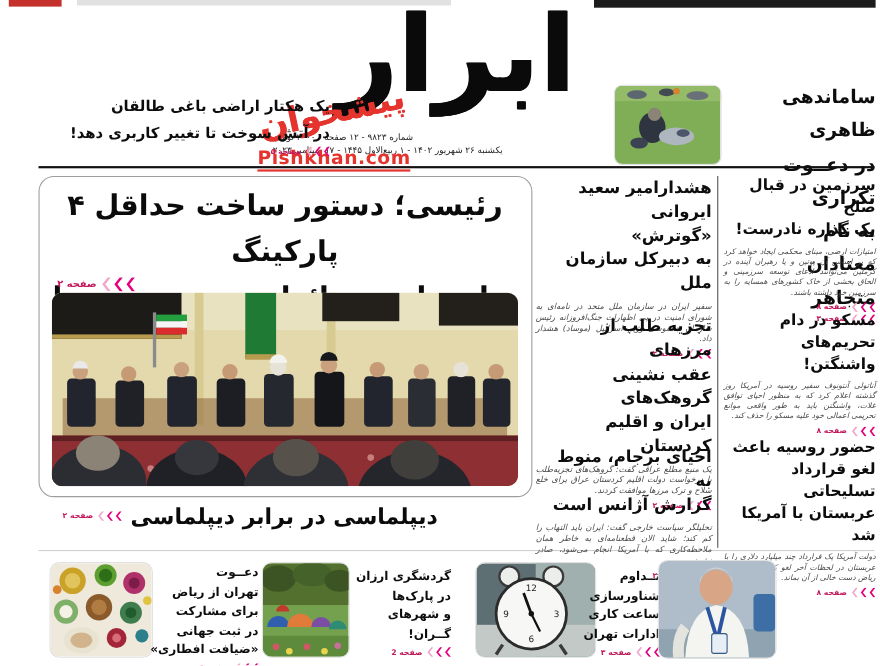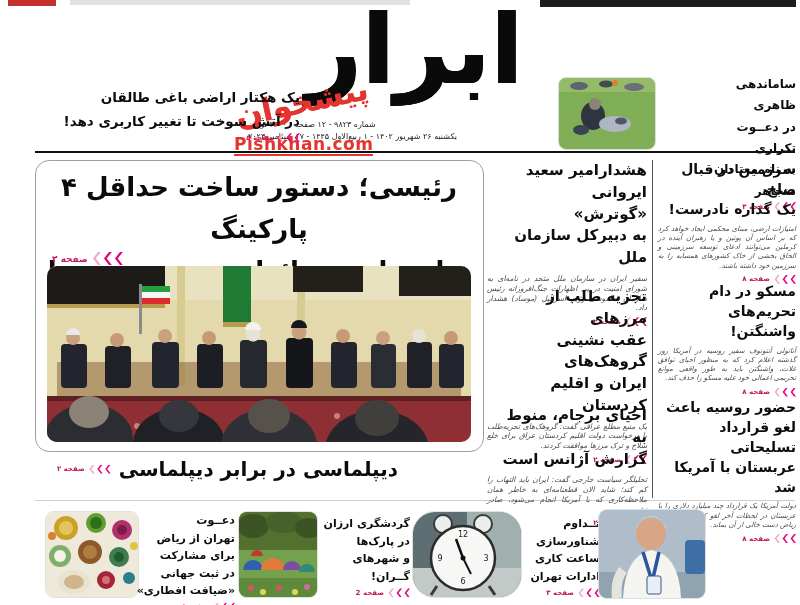--- a/index.html
+++ b/index.html
@@ -37,21 +37,21 @@
   .chev.light{background:#f2a8cd;}
   .pg{font-size:7px;color:#c2185b;font-weight:bold;white-space:nowrap;}
   .marker.big .chev{width:10px;height:13px;}
   .marker.big .pg{font-size:9px;}
   .to-left{}
 
   
   .tl-story{right:500px;top:86px;width:260px;text-align:right;}
   .tl-story .l{font-size:13.5px;line-height:1.75;}
   .tr-text{left:655px;top:74px;width:141px;text-align:right;}
-  .tr-text .l{font-size:12px;line-height:1.78;padding-left:44px;}
+  .tr-text .l{font-size:17px;line-height:1.78;padding-left:44px;}
   .tr-photo{left:558px;top:77px;width:96px;height:71px;border-radius:8px;overflow:hidden;border:1px solid #ddd;}
 
   .rule{left:35px;top:151px;width:760px;height:2px;background:#111;}
   .rule2{left:35px;top:500px;width:760px;height:1px;background:#cfcfcf;}
   .vdiv{left:652px;top:160px;width:1px;height:338px;background:#555;}
 
   
   .lead-box{left:35px;top:160px;width:447px;height:290px;border:1.5px solid #9e9e9e;border-radius:14px;}
   .lead-hl{left:45px;top:166px;width:428px;text-align:center;font-size:26px;font-weight:bold;line-height:1.62;color:#0b0b0b;}
   .lead-marker{left:52px;top:252px;}
@@ -405,21 +405,21 @@
     <div class="marker to-left">
       <span class="chevs">
           <span class="chev"></span>
           <span class="chev"></span>
           <span class="chev light"></span>
         </span>
       <span class="pg">صفحه 2</span>
     </div>
   </div>
 
-  <div class="abs bimg" style="left:412px;width:108px;border-radius:23px;">
+  <div class="abs bimg" style="left:432px;width:108px;">
     <svg width="108" height="85" viewBox="0 0 108 85">
       <rect width="108" height="85" fill="#5d6f73"></rect>
       <rect x="54" width="54" height="85" fill="#9fb0ae"></rect>
       <rect y="56" width="108" height="29" fill="#c2c9c7"></rect>
       <circle cx="30" cy="12" r="9" fill="#eceeec" stroke="#3a3a3a" stroke-width="2"></circle>
       <circle cx="70" cy="12" r="9" fill="#eceeec" stroke="#3a3a3a" stroke-width="2"></circle>
       <circle cx="50" cy="46" r="32" fill="#f7f7f5" stroke="#2b2b2b" stroke-width="2.5"></circle>
       <text x="50" y="25" font-size="8" text-anchor="middle" fill="#222" font-family="DejaVu Sans">12</text>
       <text x="73" y="49" font-size="8" text-anchor="middle" fill="#222" font-family="DejaVu Sans">3</text>
       <text x="50" y="72" font-size="8" text-anchor="middle" fill="#222" font-family="DejaVu Sans">6</text>

